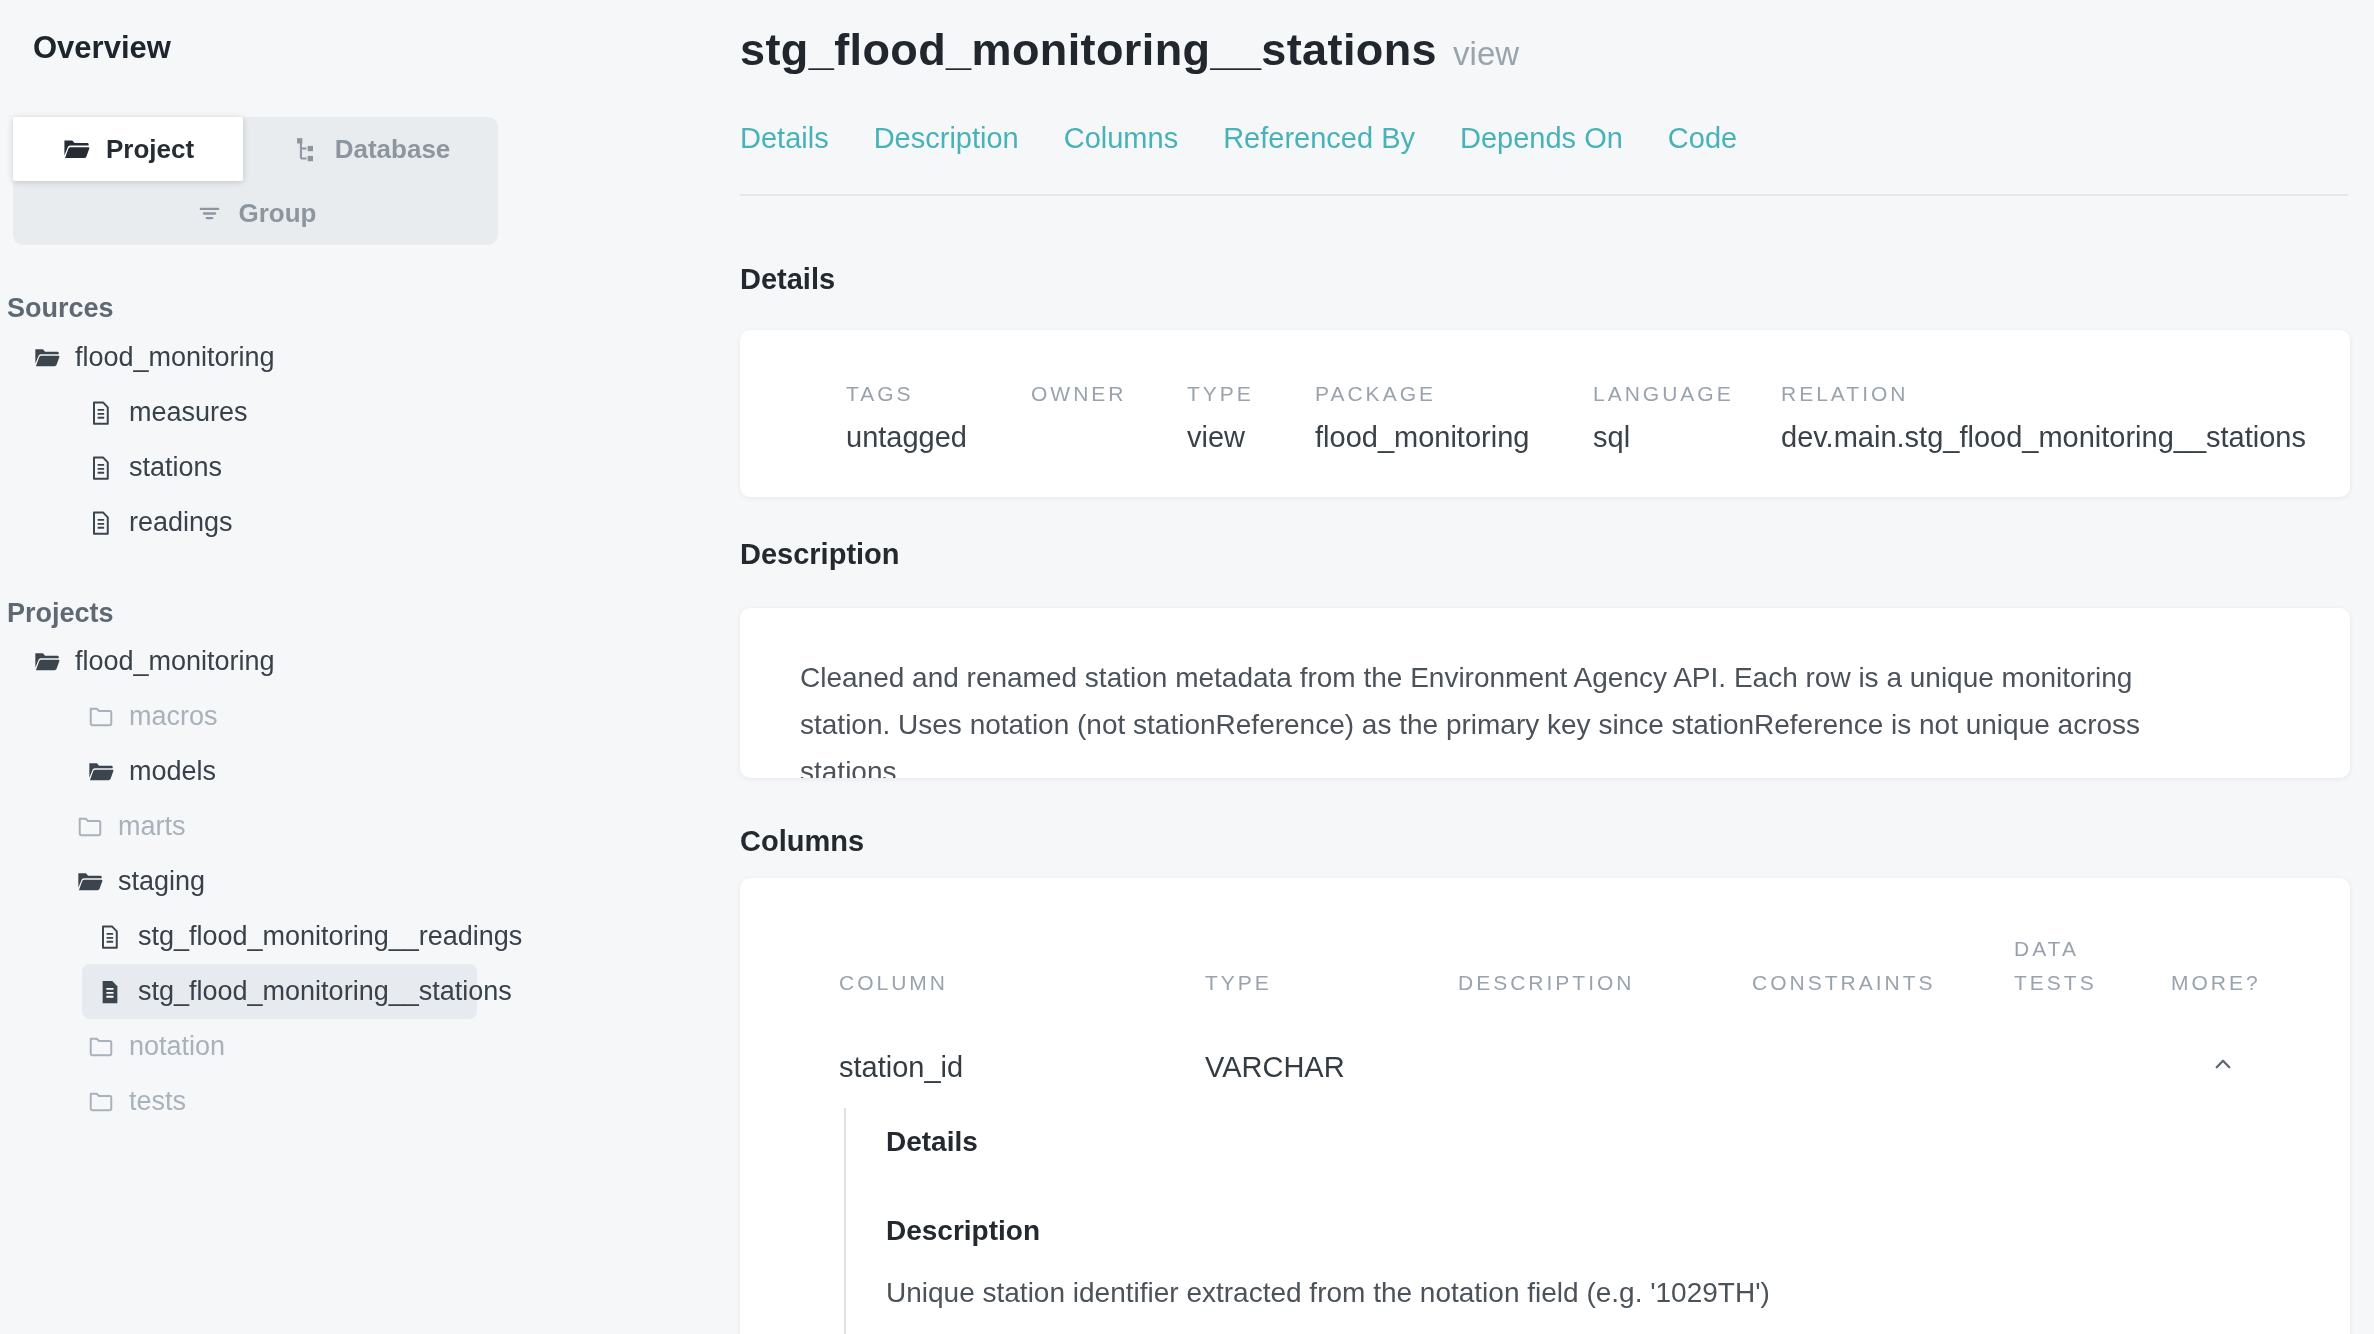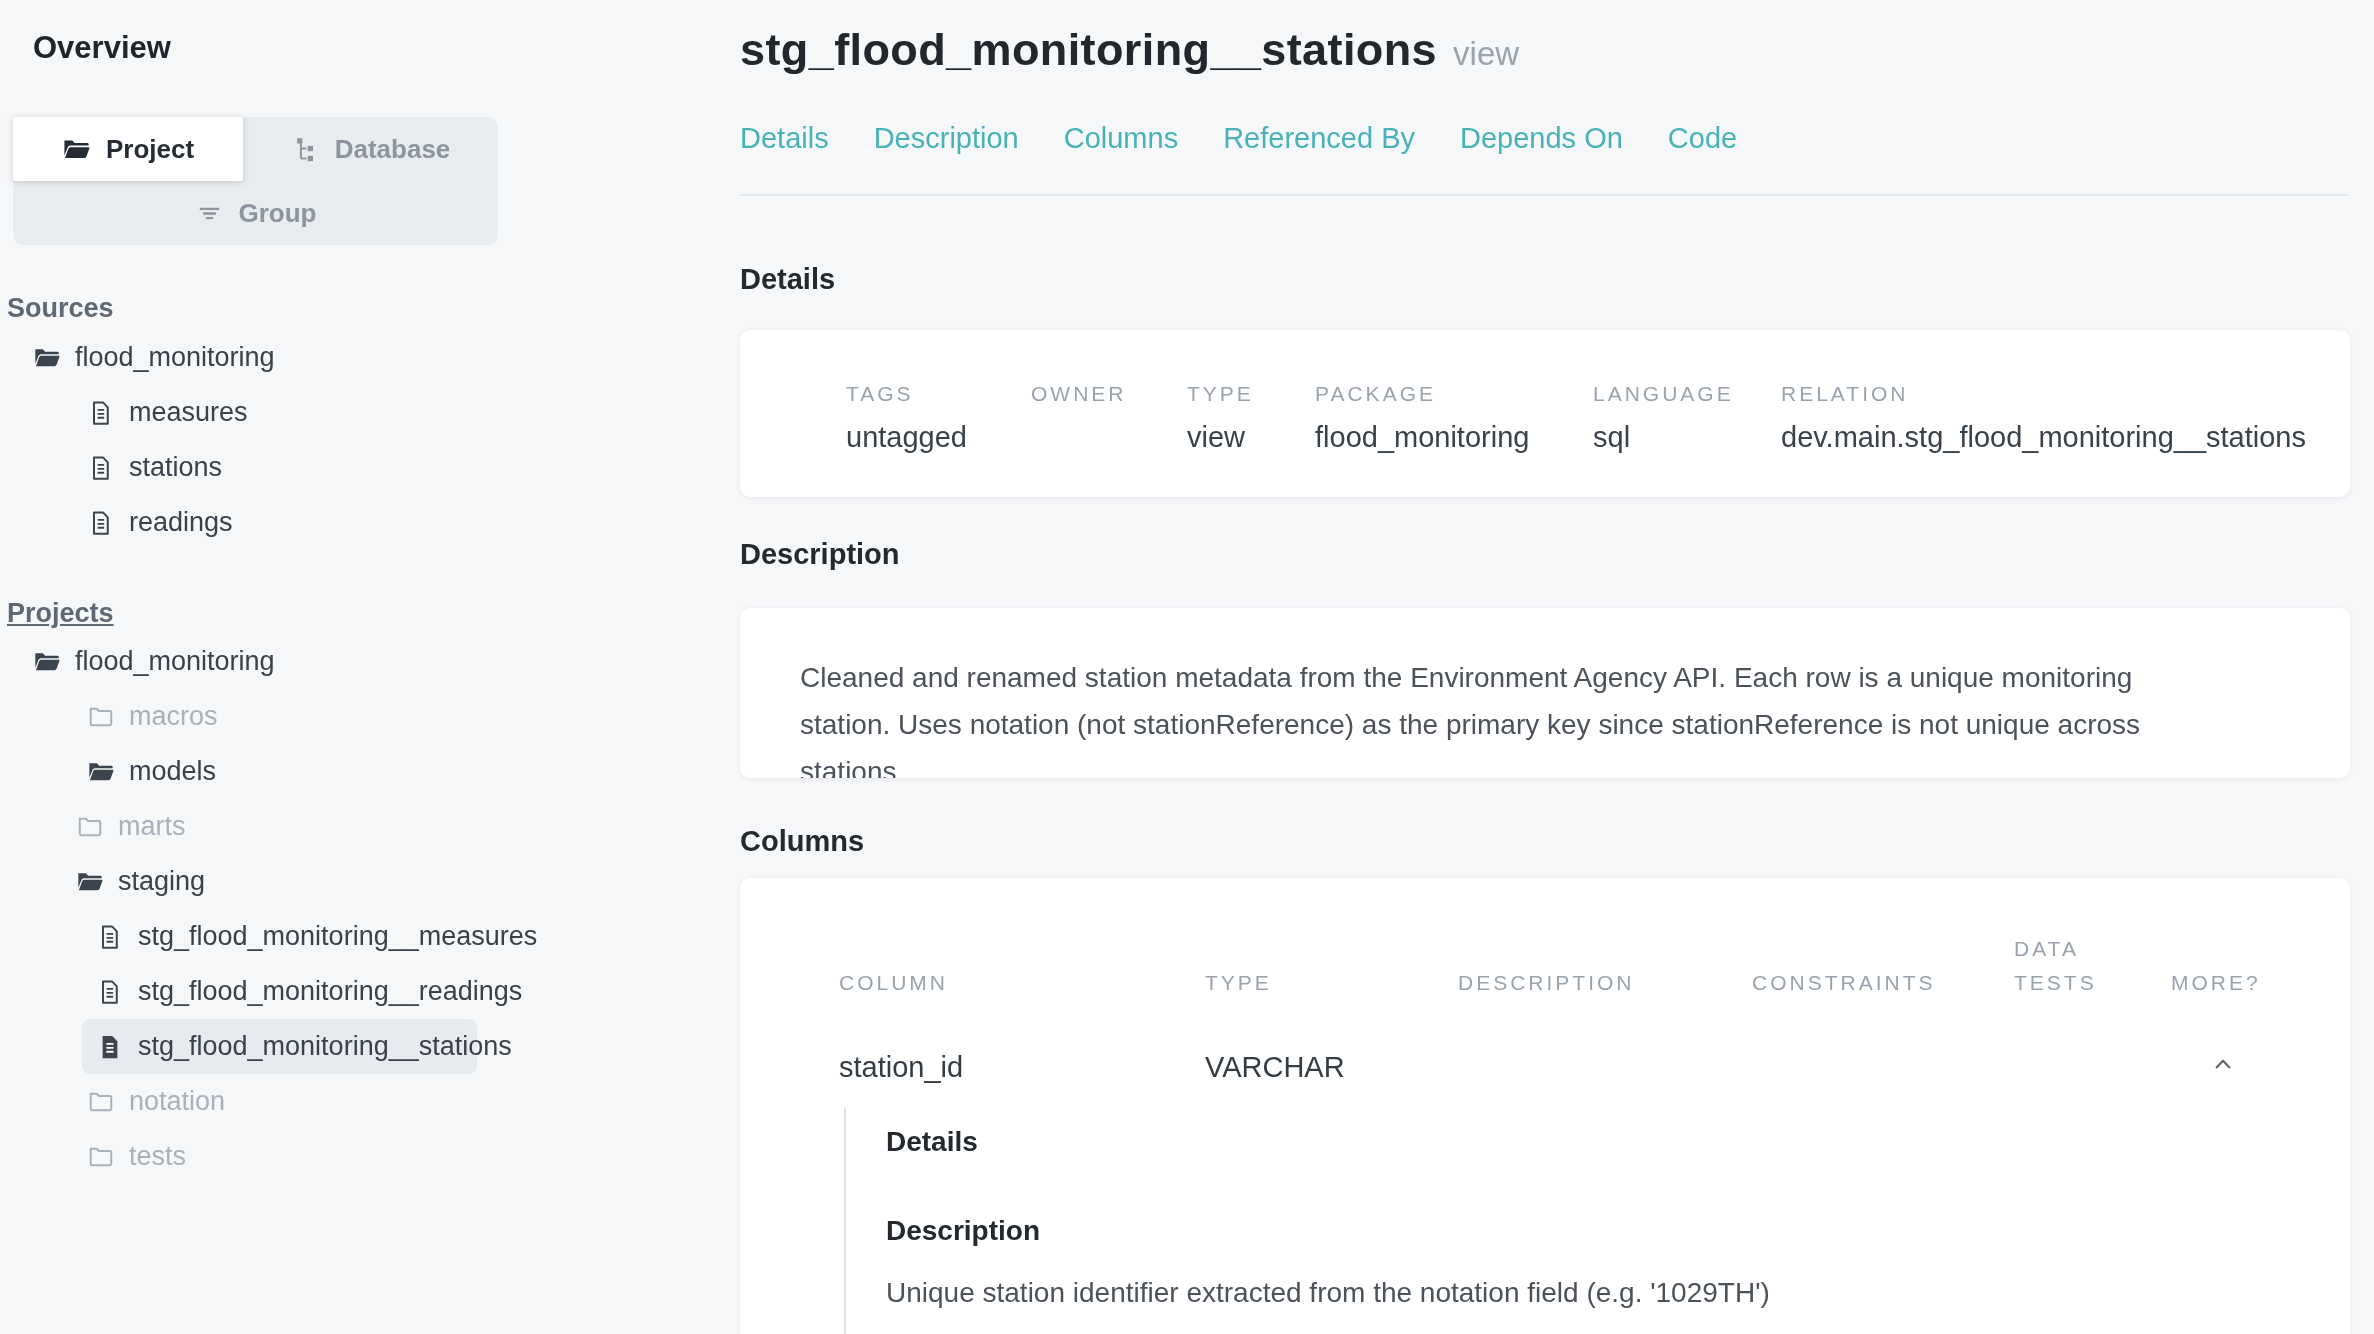--- a/index.html
+++ b/index.html
@@ -16,21 +16,21 @@
   .tabrow { display:flex; height:64px; }
   .tab { display:flex; align-items:center; justify-content:center; gap:15px; font-size:26px; font-weight:bold; color:#8d969e; cursor:pointer; }
   .tab .ticon { display:flex; }
   .tab .ticon svg { width:29px; height:29px; }
   .tab.active { background:#ffffff; border-radius:2px; color:#262c33; box-shadow:0 1px 6px rgba(25,35,45,.20); }
   .tab-project { width:230px; }
   .tab-database { flex:1; }
   .tab-group { width:100%; }
   .sb-h { position:absolute; left:7px; font-size:27px; font-weight:bold; color:#5e6973; }
   #sources-header { top:293px; }
-  #projects-header { top:598px;text-decoration:underline; }
+  #projects-header { top:598px; }
   .tree { position:absolute; left:0; width:730px; }
   #tree-sources { top:330px; }
   #tree-projects { top:634px; }
   .titem { height:55px; display:flex; align-items:center; font-size:27px; color:#39414a; cursor:pointer; white-space:nowrap; }
   .titem .ticon { margin-right:14px; display:flex; color:#3c444d; }
   .titem .ticon svg { width:28px; height:28px; }
   .d1 { padding-left:33px; } .d2 { padding-left:87px; } .d3 { padding-left:76px; } .d4 { padding-left:96px; }
   .titem.dim { color:#a9b1ba; } .titem.dim .ticon { color:#a9b1ba; }
   .titem.selected { background:#e7eaee; border-radius:8px; margin-left:82px; width:395px; padding-left:14px; }
   
@@ -192,29 +192,20 @@
         </span>
         <span>staging</span>
       </div>
       <div class="titem d4">
         <span class="ticon">
           <svg viewBox="0 0 24 24">
             <path d="M6 2.9h7.7l4.1 4.3v14H6z" fill="none" stroke="currentColor" stroke-width="1.7" stroke-linejoin="round"></path>
             <path d="M9.1 9.3h5.6M9.1 12.7h5.6M9.1 16.1h5.6" stroke="currentColor" stroke-width="1.6" fill="none"></path>
           </svg>
         </span>
-        <span>stg_flood_monitoring__measures</span>
-      </div>
-      <div class="titem d4">
-        <span class="ticon">
-          <svg viewBox="0 0 24 24">
-            <path d="M6 2.9h7.7l4.1 4.3v14H6z" fill="none" stroke="currentColor" stroke-width="1.7" stroke-linejoin="round"></path>
-            <path d="M9.1 9.3h5.6M9.1 12.7h5.6M9.1 16.1h5.6" stroke="currentColor" stroke-width="1.6" fill="none"></path>
-          </svg>
-        </span>
         <span>stg_flood_monitoring__readings</span>
       </div>
       <div class="titem d4 selected">
         <span class="ticon">
           <svg viewBox="0 0 24 24">
             <path d="M5.7 2.5h8.2l4.4 4.6v14.6H5.7z" fill="currentColor"></path>
             <path d="M8.9 9.3h6.1M8.9 12.7h6.1M8.9 16.1h6.1" stroke="#ffffff" stroke-width="1.6" fill="none"></path>
           </svg>
         </span>
         <span>stg_flood_monitoring__stations</span>

